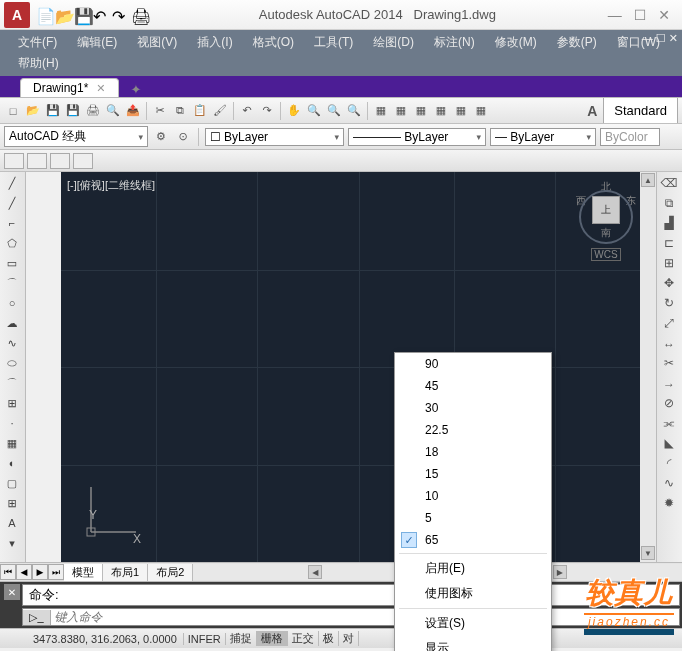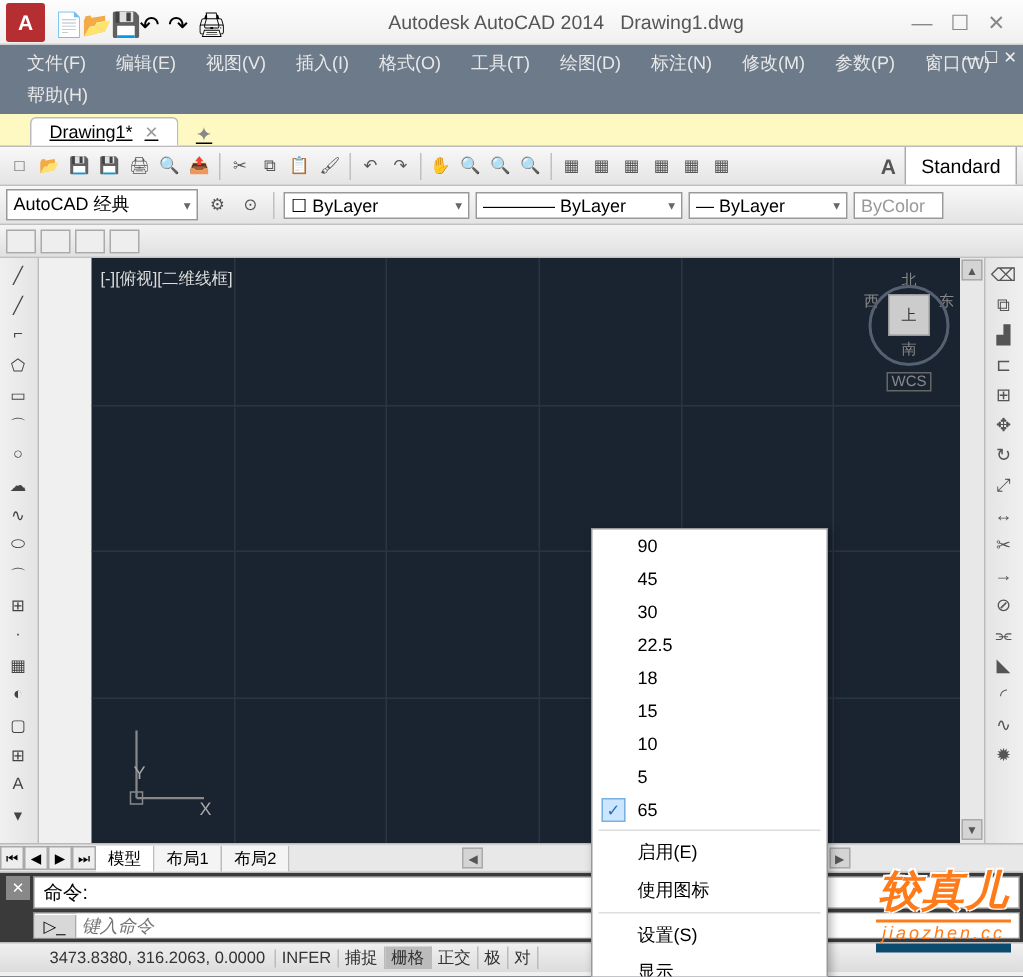--- a/index.html
+++ b/index.html
@@ -6,21 +6,21 @@
 body { background:#f0f0f0; width:682px; height:651px; overflow:hidden; position:relative; }
 .titlebar { height:30px; background:linear-gradient(#fdfdfd,#f0f0f0); display:flex; align-items:center; padding:0 4px; border-bottom:1px solid #d0d0d0; }
 .app-logo { width:26px; height:26px; background:#b52e31; color:#fff; font-weight:bold; font-size:14px; display:flex; align-items:center; justify-content:center; border-radius:2px; margin-right:6px; }
 .qat { display:flex; gap:3px; }
 .qat span { width:16px; height:16px; display:inline-block; }
 .title-text { flex:1; text-align:center; font-size:13px; color:#555; }
 .win-btns { display:flex; gap:12px; padding-right:8px; color:#888; font-size:14px; }
 .menubar { min-height:44px; background:#6d7a8a; display:flex; flex-wrap:wrap; align-items:center; padding:2px 8px; position:relative; }
 .menubar .mi { color:#e8e8e8; font-size:12px; padding:2px 10px; cursor:pointer; white-space:nowrap; }
 .menubar .close-doc { position:absolute; right:4px; top:2px; color:#eee; font-size:11px; }
-.tabstrip { height:22px; background:#fef9c3; display:flex; align-items:flex-end; padding-left:20px; border-bottom:1px solid #bbb;text-decoration:underline; }
+.tabstrip { height:22px; background:#4c1d95; display:flex; align-items:flex-end; padding-left:20px; border-bottom:1px solid #bbb; }
 .tab { background:#fff; border:1px solid #bbb; border-bottom:none; padding:2px 12px; font-size:12px; border-radius:4px 4px 0 0; display:flex; align-items:center; gap:8px; }
 .tab .x { color:#999; font-size:11px; }
 .newtab { margin-left:6px; color:#888; font-size:13px; padding:0 6px; }
 .toolbar { height:26px; background:linear-gradient(#f8f8f8,#e4e4e4); border-bottom:1px solid #c0c0c0; display:flex; align-items:center; gap:2px; padding:0 4px; overflow:hidden; }
 .tb-btn { width:18px; height:18px; border:1px solid transparent; display:flex; align-items:center; justify-content:center; font-size:11px; color:#555; }
 .tb-sep { width:1px; height:18px; background:#c0c0c0; margin:0 2px; }
 .style-box { margin-left:auto; display:flex; align-items:center; gap:2px; }
 .style-label { font-size:13px; padding:19px 10px; border:1px solid #aaa; background:#fff; }
 .propbar { height:26px; background:linear-gradient(#f8f8f8,#e4e4e4); border-bottom:1px solid #c0c0c0; display:flex; align-items:center; gap:4px; padding:0 4px; }
 .dd { border:1px solid #999; background:#fff; font-size:12px; padding:1px 4px; display:flex; align-items:center; justify-content:space-between; }
@@ -147,28 +147,28 @@
   <span class="tb-btn">▦</span>
   <span class="tb-btn">▦</span>
   <span class="tb-btn">▦</span>
   <div class="style-box">
     <span class="tb-btn" style="font-weight:bold;font-size:14px">A</span>
     <span class="style-label">Standard</span>
   </div>
 </div>
 
 <div class="propbar">
-  <div class="dd" style="width:128px">
+  <div class="dd" style="width:144px">
       <span>AutoCAD 经典</span>
       <span class="arr">▾</span>
     </div>
   <span class="tb-btn">⚙</span>
   <span class="tb-btn">⊙</span>
   <span class="tb-sep"></span>
-  <div class="dd" style="width:124px">
+  <div class="dd" style="width:139px">
       <span>☐ <span>ByLayer</span></span>
       <span class="arr">▾</span>
     </div>
   <div class="dd" style="width:138px">
       <span>———— <span>ByLayer</span></span>
       <span class="arr">▾</span>
     </div>
   <div class="dd" style="width:106px">
       <span>— <span>ByLayer</span></span>
       <span class="arr">▾</span>

